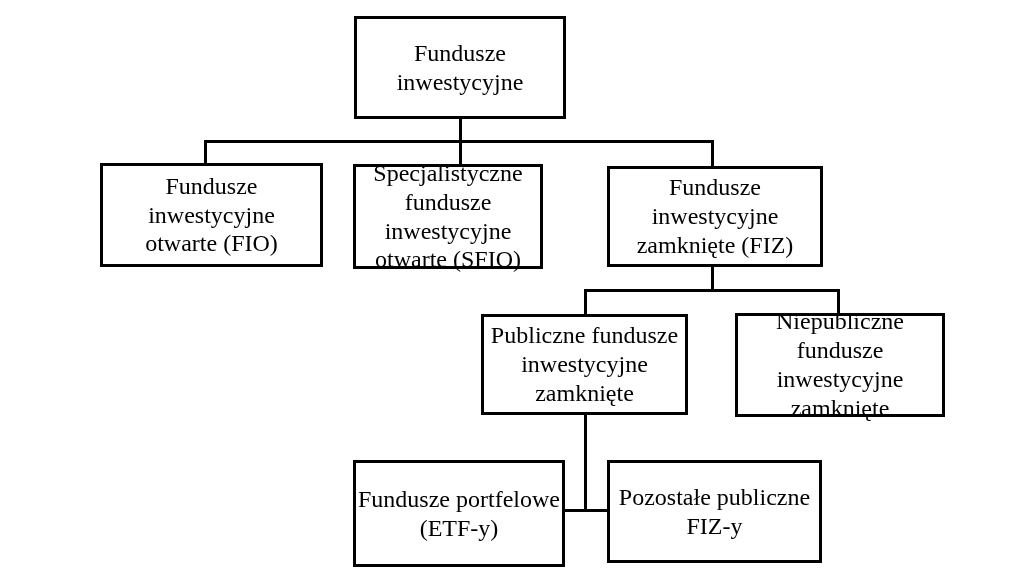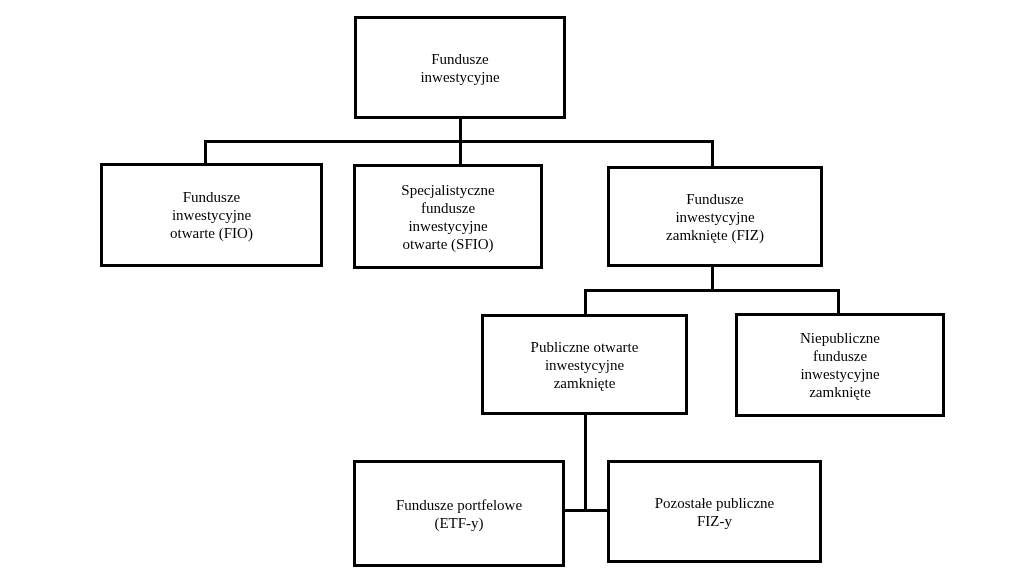--- a/index.html
+++ b/index.html
@@ -18,21 +18,21 @@
   }
   .node {
     position: absolute;
     box-sizing: border-box;
     border: 3px solid #000000;
     background: #ffffff;
     display: flex;
     align-items: center;
     justify-content: center;
     text-align: center;
-    font-size: 15px;
+    font-size: 24px;
     line-height: 1.2;
     white-space: pre-line;
     z-index: 2;
   }
   .line {
     position: absolute;
     background: #000000;
     z-index: 1;
   }
 
@@ -88,21 +88,21 @@
 
   <div class="node" id="n-sfio">Specjalistyczne
 fundusze
 inwestycyjne
 otwarte (SFIO)</div>
 
   <div class="node" id="n-fiz">Fundusze
 inwestycyjne
 zamknięte (FIZ)</div>
 
-  <div class="node" id="n-publiczne">Publiczne otwarte
+  <div class="node" id="n-publiczne">Publiczne fundusze
 inwestycyjne
 zamknięte</div>
 
   <div class="node" id="n-niepubliczne">Niepubliczne
 fundusze
 inwestycyjne
 zamknięte</div>
 
   <div class="node" id="n-pozostale">Pozostałe publiczne
 FIZ-y</div>

